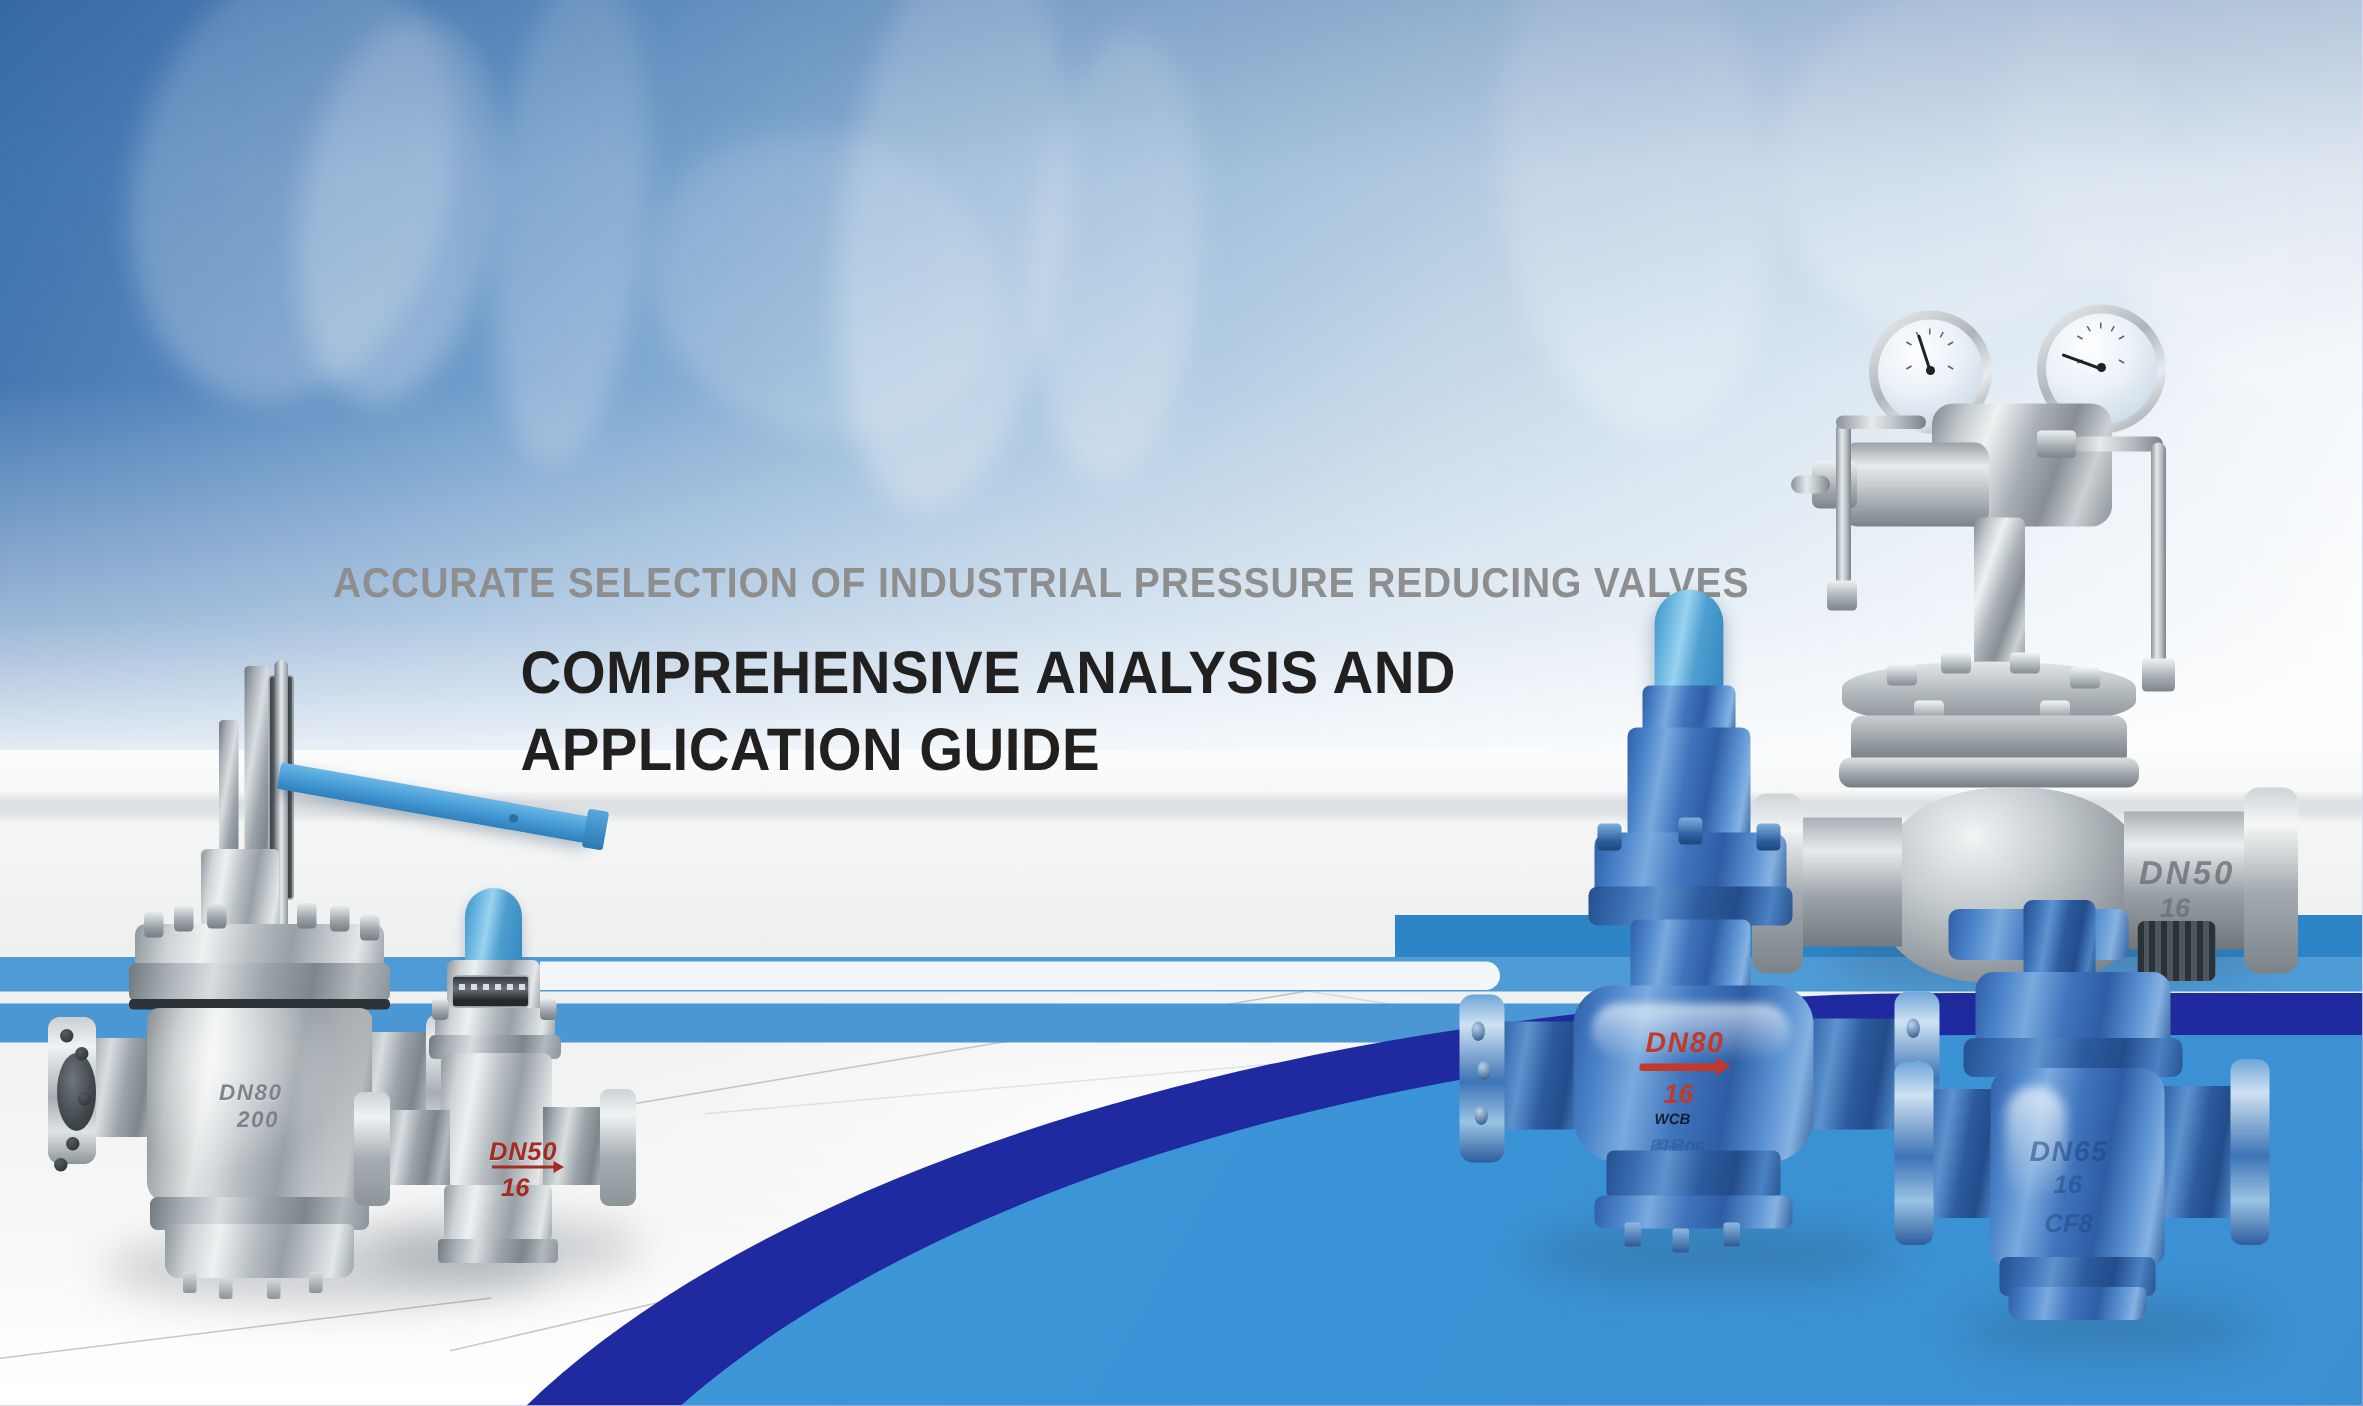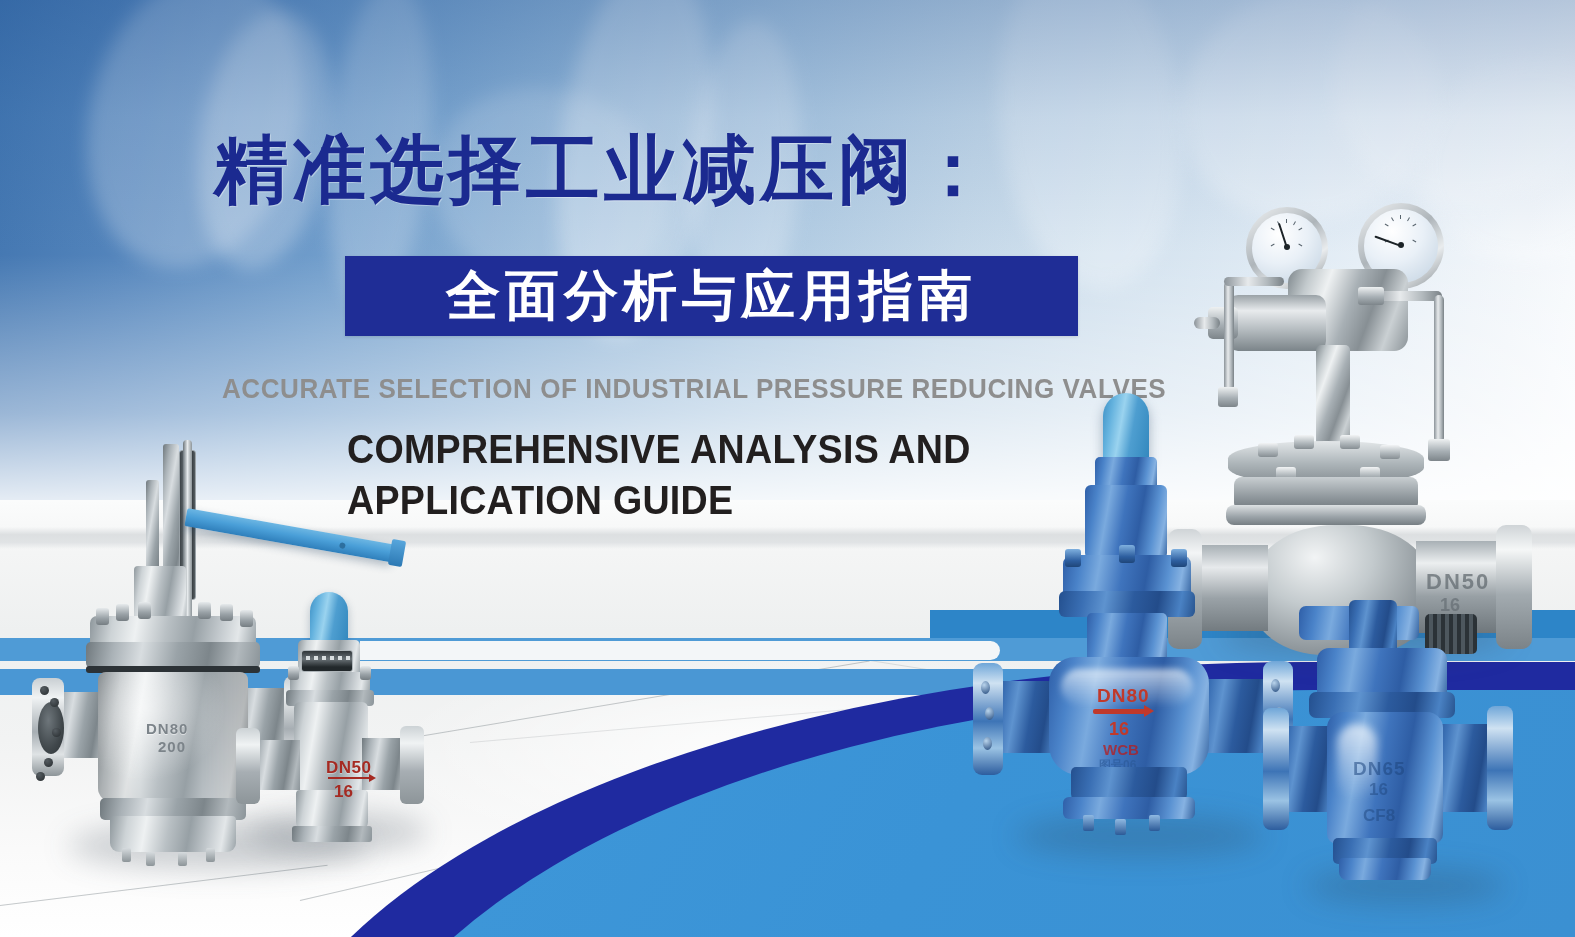--- a/index.html
+++ b/index.html
@@ -132,21 +132,21 @@
 
   .head-en{
     position:absolute; left:347px; top:424px;
     font-size:40px; font-weight:bold; color:#221f1f;
     line-height:1.28; letter-spacing:0.3px;
     transform:scaleX(.94); transform-origin:left top;
   }
   .head-en div{ white-space:nowrap; }
 
   
-  .valve{ position:absolute; }
+  .valve{ position:absolute;font-style:italic; }
 
   
   .metal{
     background:linear-gradient(100deg,#8e979c 0%,#cdd3d6 14%,#eef1f2 28%,#b9c0c4 46%,
       #97a0a5 62%,#c6ccd0 78%,#e3e7e9 88%,#9aa3a8 100%);
   }
   .metal-d{
     background:linear-gradient(100deg,#6f787d 0%,#aab2b7 16%,#d8dde0 32%,#9aa3a8 52%,
       #7d868b 70%,#b2b9bd 86%,#8b9499 100%);
   }
@@ -268,21 +268,21 @@
   .b-base{ position:absolute; left:96px; top:382px; width:116px; height:36px; border-radius:5px 5px 9px 9px; }
   .b-base2{ position:absolute; left:88px; top:412px; width:132px; height:22px; border-radius:6px; }
   .b-footbolt{ position:absolute; width:11px; height:16px; border-radius:2px;
      background:linear-gradient(180deg,#8fb9e2,#2c5a97); }
   .b-dn{ position:absolute; left:122px; top:300px; font-size:19px; font-weight:bold;
      color:#c0392b; letter-spacing:1px; }
   .b-arr{ position:absolute; left:118px; top:324px; width:52px; height:5px; background:#c0392b; border-radius:2px; }
   .b-arr::after{ content:""; position:absolute; right:-9px; top:-4px;
      border-left:10px solid #c0392b; border-top:6px solid transparent; border-bottom:6px solid transparent; }
   .b-16{ position:absolute; left:134px; top:334px; font-size:18px; font-weight:bold; color:#c0392b; }
-  .b-wcb{ position:absolute; left:128px; top:356px; font-size:15px; font-weight:bold; color:#b91c1c; opacity:.75; }
+  .b-wcb{ position:absolute; left:128px; top:356px; font-size:10px; font-weight:bold; color:#000000; opacity:.75; }
   .b-sub{ position:absolute; left:124px; top:372px; font-size:12px; font-weight:bold; color:#2a5896; opacity:.6; }
 
   
   #valve-ss-regulator{ left:1190px; top:195px; width:385px; height:450px; }
   .g-ring{ position:absolute; border-radius:50%;
      background:linear-gradient(145deg,#f2f4f5,#aeb5ba 45%,#e9ecee 70%,#848c91); }
   .g-face{ position:absolute; border-radius:50%;
      background:radial-gradient(circle at 38% 30%, #ffffff 0%, #e9f0f7 45%, #cfdce8 80%, #b9c8d6 100%); }
   .g-needle{ position:absolute; height:2px; background:#1c2327; transform-origin:left center; border-radius:1px; }
   .g-hub{ position:absolute; width:6px; height:6px; border-radius:50%; background:#1c2327; }
@@ -382,25 +382,21 @@
   <div class="stripe stripe-white-wedge"></div>
   <div class="stripe stripe-b"></div>
   <div class="stripe stripe-right"></div>
   <div class="stripe stripe-right2"></div>
 
   <div class="swoosh-navy"></div>
   <div class="swoosh-blue"></div>
 
   <div class="text-wrap">
 
-    <h1 class="title-cn">精准选择工业减压阀：</h1>
-
-    <div class="subtitle-box">
-      <span class="subtitle-cn">全面分析与应用指南</span>
-    </div>
+
 
     <div class="eyebrow-en">ACCURATE SELECTION OF INDUSTRIAL PRESSURE REDUCING VALVES</div>
 
     <div class="head-en">
       <div>COMPREHENSIVE ANALYSIS AND</div>
       <div>APPLICATION GUIDE</div>
     </div>
   </div>
 
   <div class="valve" id="valve-left-group">

